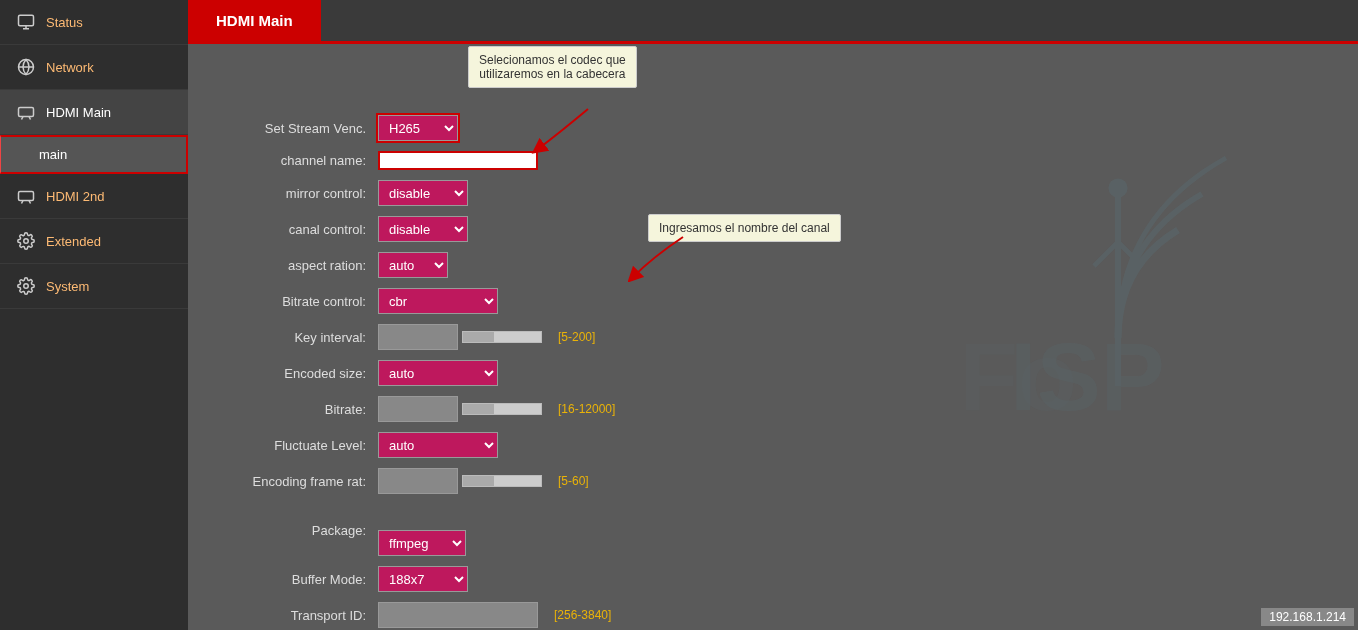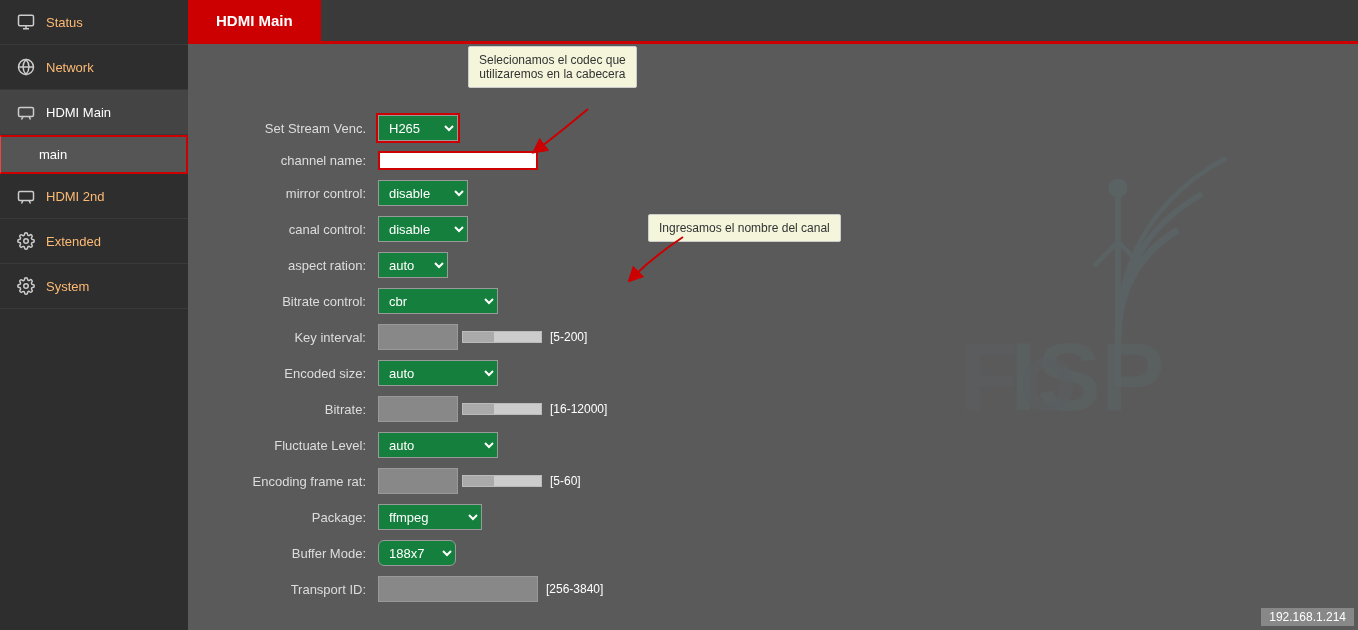--- a/index.html
+++ b/index.html
@@ -105,33 +105,33 @@
       z-index: 1;
     }
     .form-label {
       width: 160px;
       text-align: right;
       padding-right: 12px;
       color: #ddd;
       font-size: 13px;
     }
     .form-control {
-      background: #15803d;
+      background: #be185d;
       border: 1px solid #999;
       color: #fff;
       padding: 3px 6px;
       font-size: 13px;
       height: 26px;
     }
     .form-control-text {
       width: 160px;
     }
     .form-hint {
-      color: #ffffff;
-      margin-left: 8px;
+      color: #eab308;
+      margin-left: 16px;
       font-size: 12px;
     }
     select.form-control {
       cursor: pointer;
     }
     input.form-control {
       background: #888;
     }
     input.form-control-highlighted {
       background: #fff;
@@ -405,29 +405,29 @@
         <span class="form-label">Encoding frame rat:</span>
         <div class="range-input-wrap">
           <input type="text" class="range-input" style="">
           <div class="range-bar"></div>
         </div>
         <span class="form-hint">[5-60]</span>
       </div>
 
       <div class="form-row">
         <span class="form-label">Package:</span>
-        <select class="form-control" style="width:104px;">
+        <select class="form-control" style="width:88px;margin-top:26px;">
           <option>ffmpeg</option>
           <option>ts</option>
         </select>
       </div>
 
       <div class="form-row">
         <span class="form-label">Buffer Mode:</span>
-        <select class="form-control" style="width:78px;border-radius:6px;">
+        <select class="form-control" style="width:90px;">
           <option>188x7</option>
           <option>188x21</option>
         </select>
       </div>
 
 
       <div class="form-row">
         <span class="form-label">Transport ID:</span>
         <input type="text" class="form-control form-control-text" style="">
         <span class="form-hint">[256-3840]</span>

